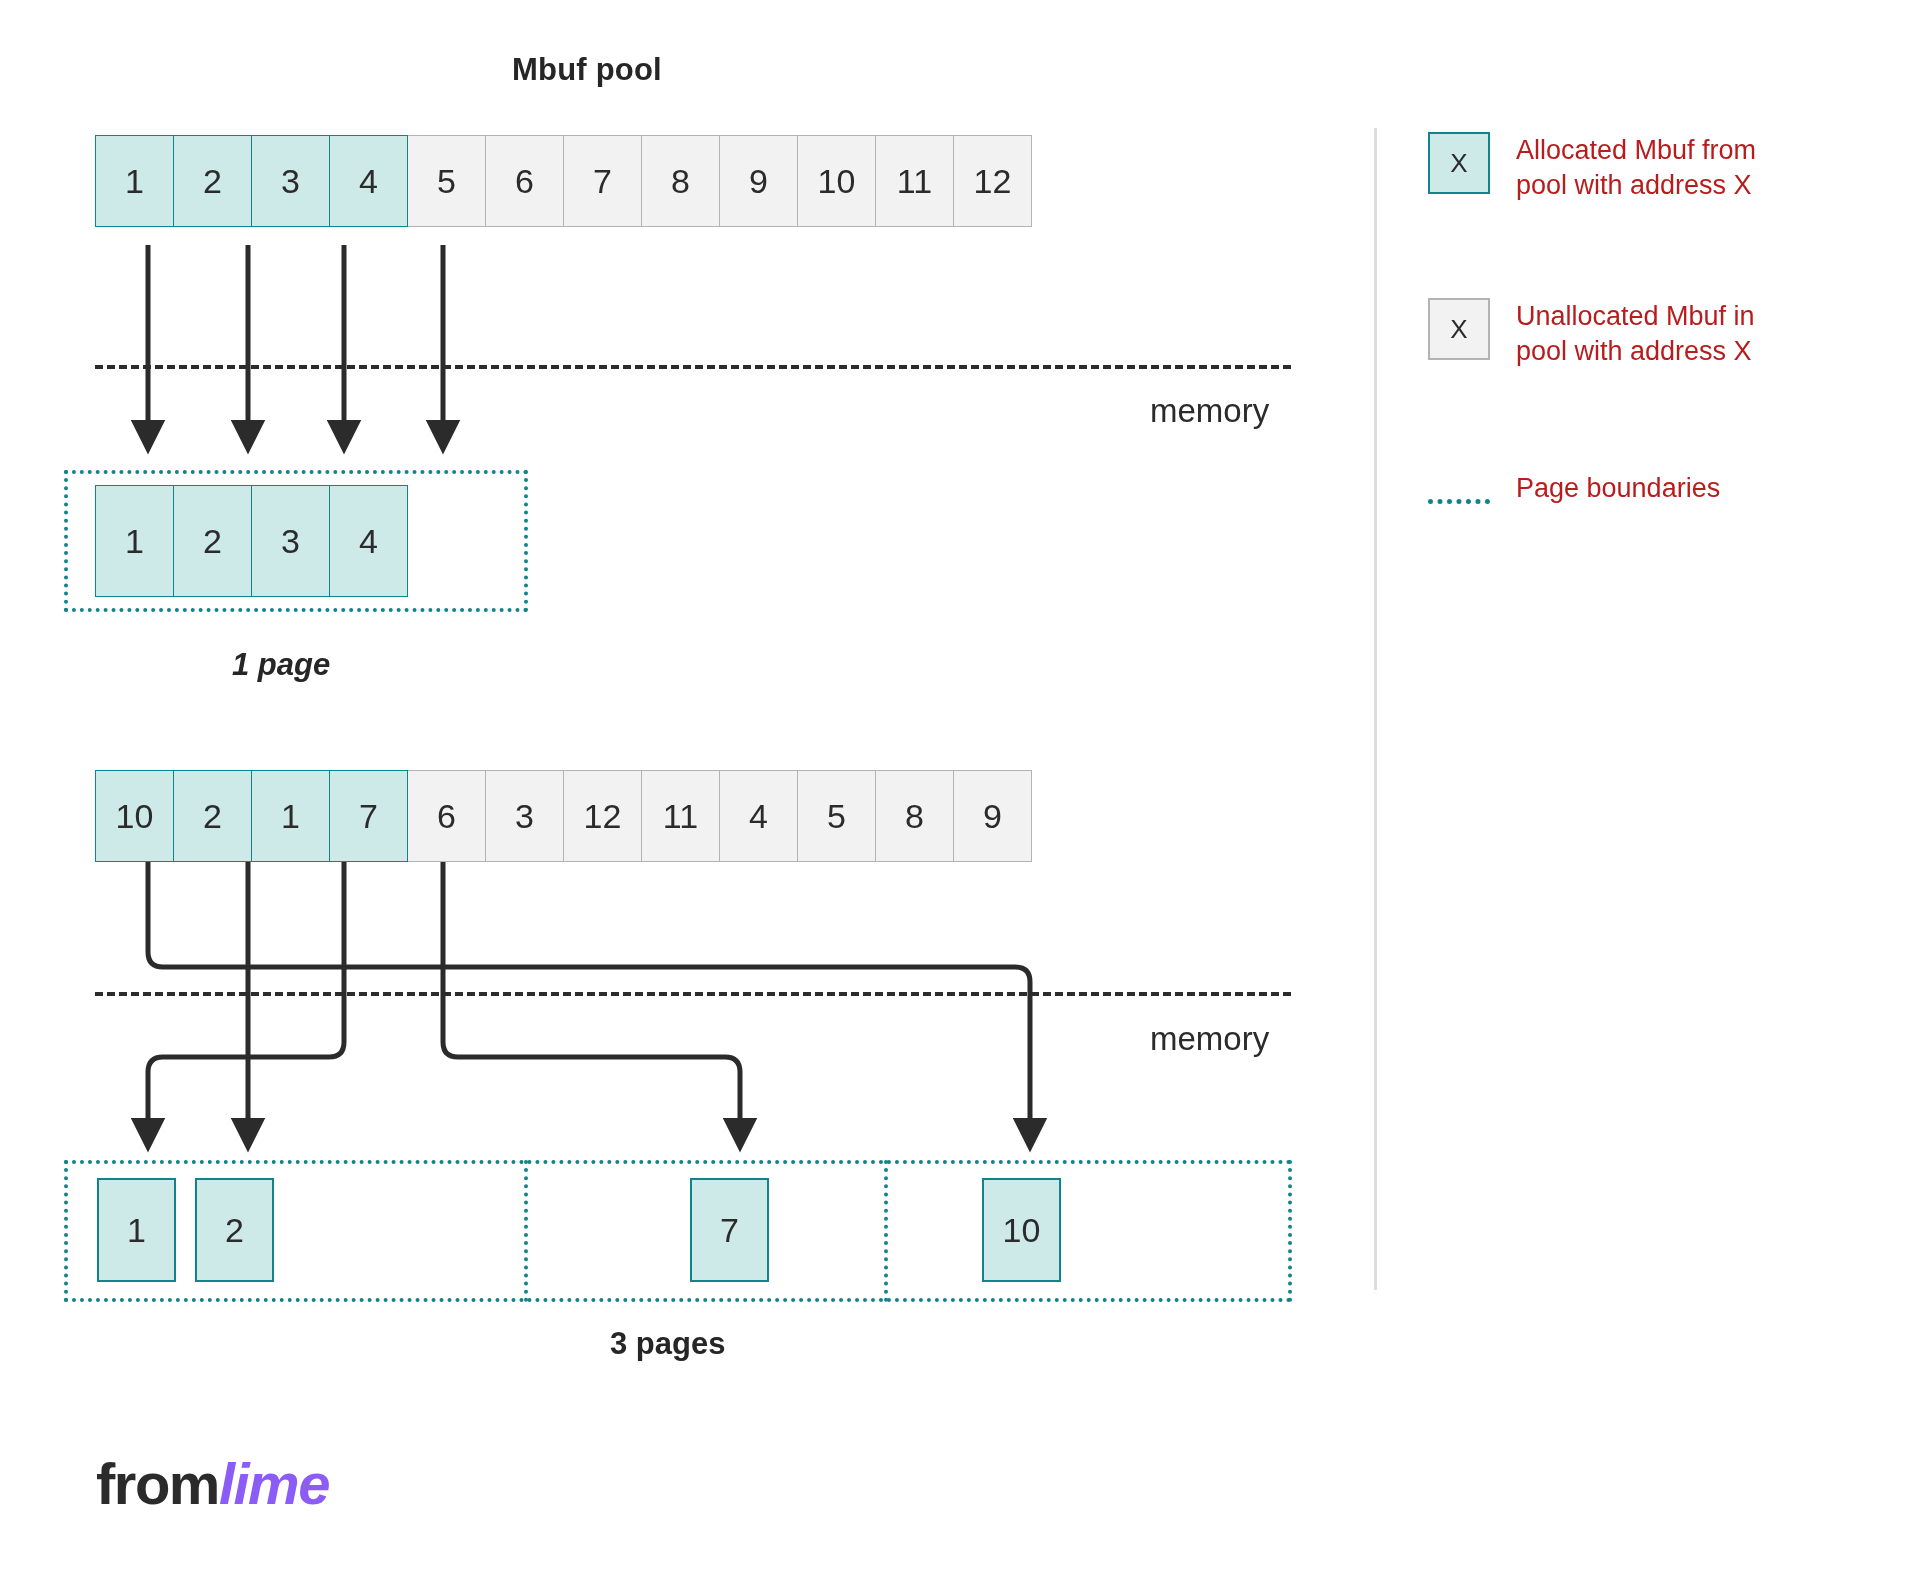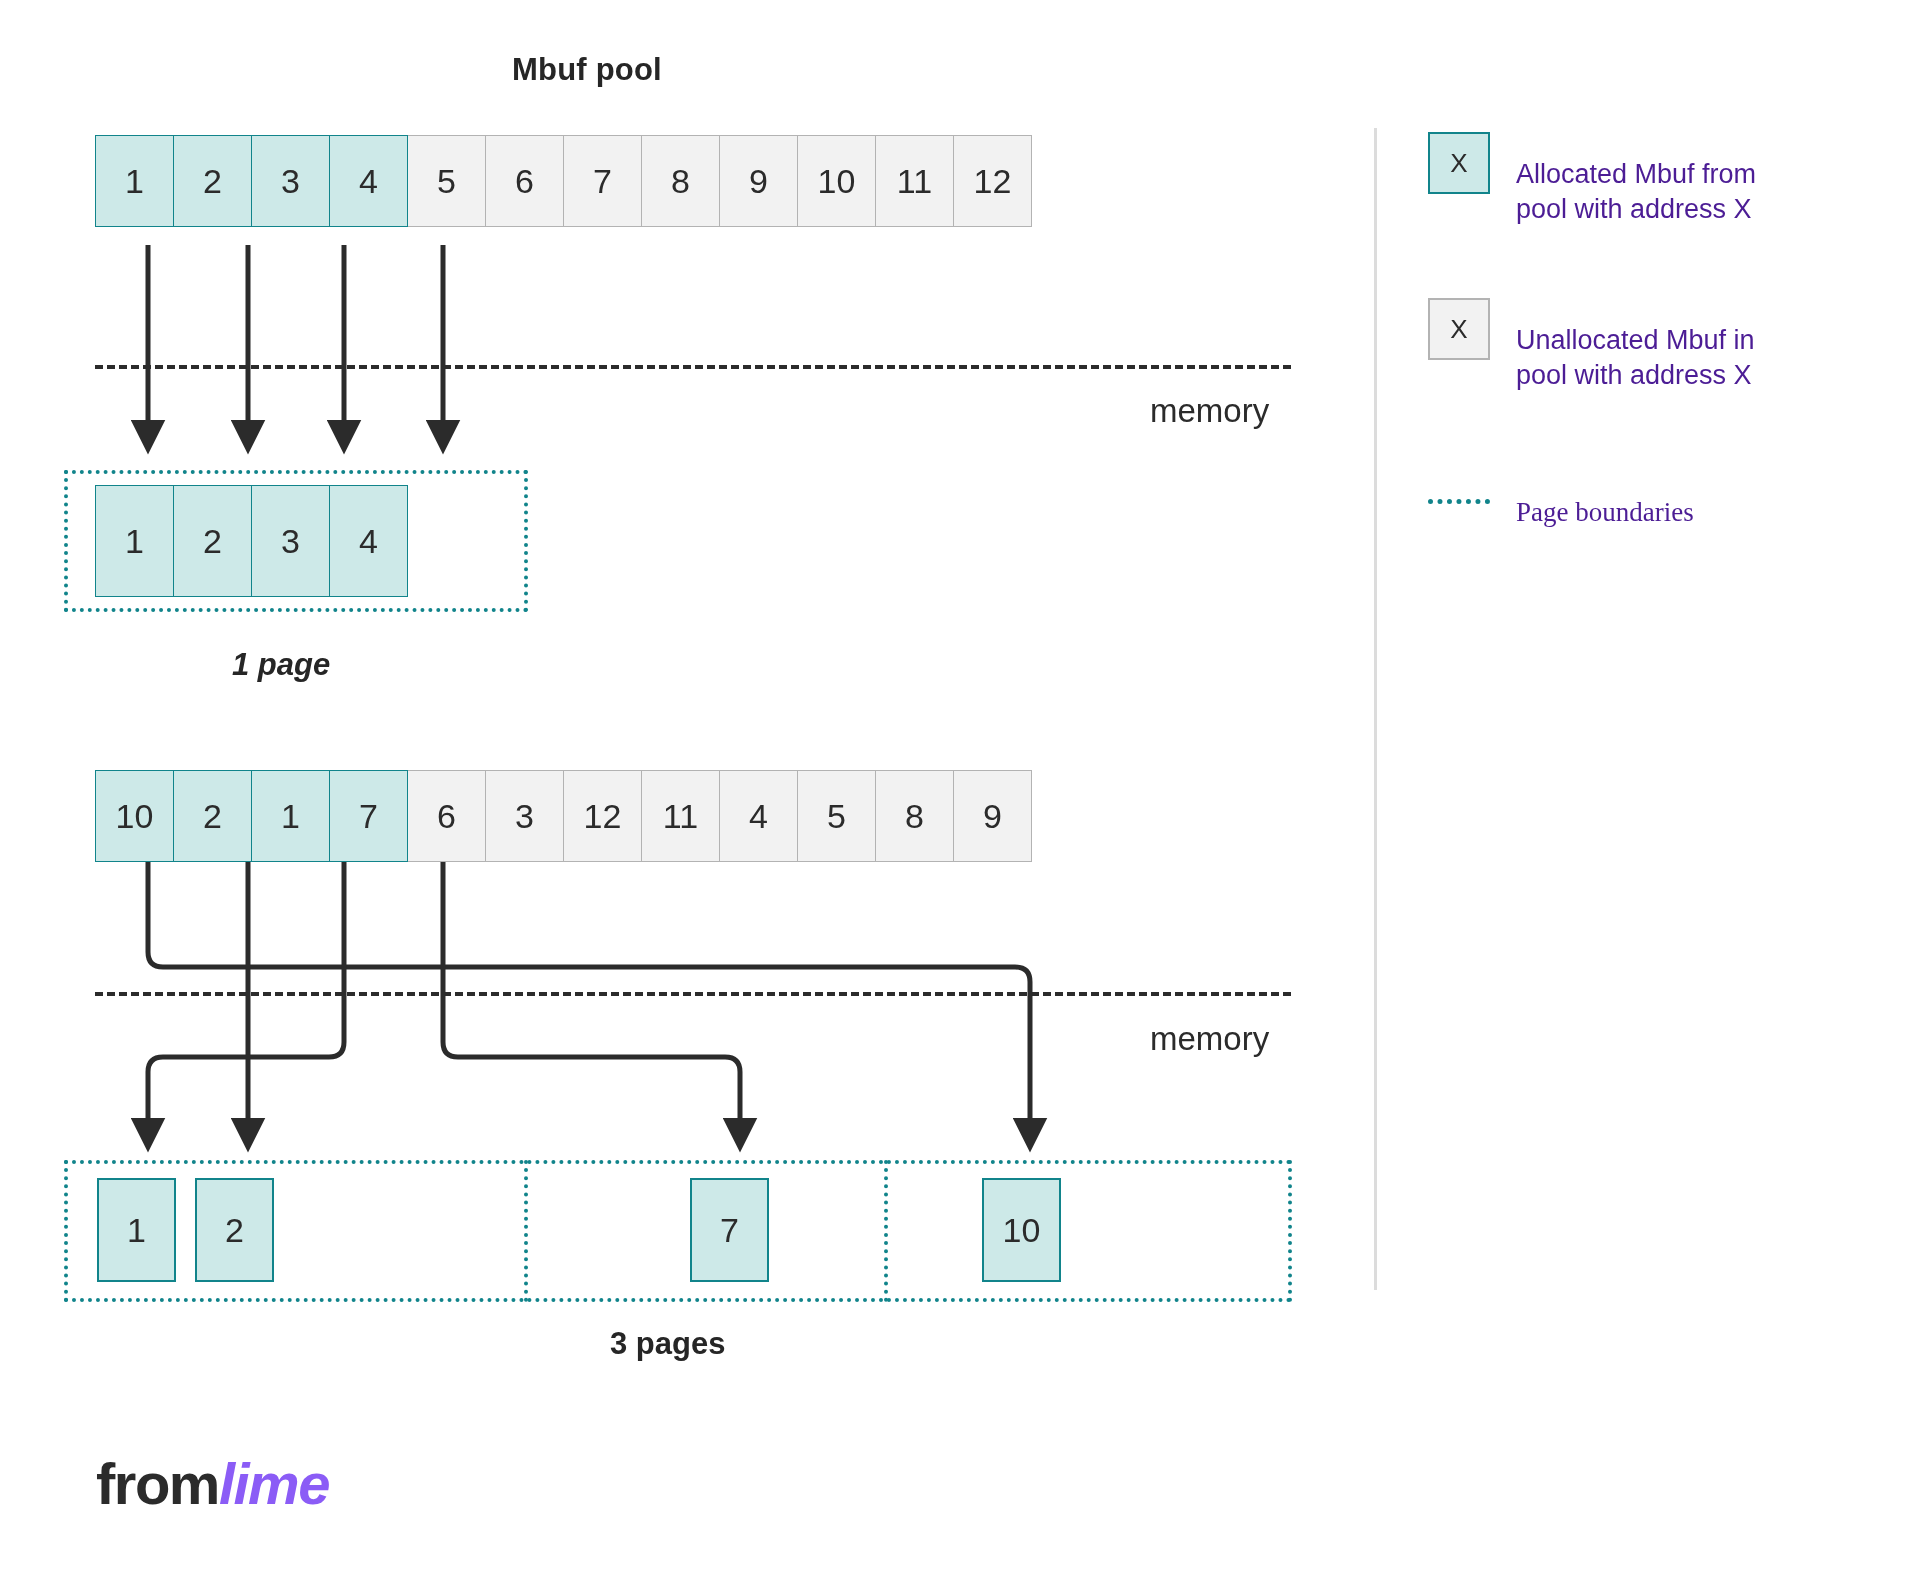--- a/index.html
+++ b/index.html
@@ -119,24 +119,23 @@
     display:flex; align-items:center; flex:0 0 auto;
   }
   .legend-dots .d {
     width: 100%; height: 0;
     border-top: 5px dotted #11848b;
   }
   .legend-text {
     margin-left: 26px;
     font-size: 27px;
     line-height: 1.28;
-    color: #4c1d95;
+    color: #b91c1c;
     white-space: pre-line;
     padding-top: 1px;
-    margin-top: 24px;
   }
 
   
   .logo {
     position: absolute;
     font-size: 58px;
     font-weight: bold;
     letter-spacing: -1.5px;
   }
   .logo .codi { color: #2b2b2b; }
@@ -236,21 +235,21 @@
     <div class="legend-text">Allocated Mbuf from
 pool with address X</div>
   </div>
 
   <div class="legend-item" style="left:1428px; top:298px;">
     <div class="legend-swatch unalloc">X</div>
     <div class="legend-text">Unallocated Mbuf in
 pool with address X</div>
   </div>
 
-  <div class="legend-item" style="left:1428px; top:470px;font-family:Liberation Serif, serif;">
+  <div class="legend-item" style="left:1428px; top:470px;">
     <div class="legend-dots">
       <div class="d"></div>
     </div>
     <div class="legend-text">Page boundaries</div>
   </div>
 
   <div class="logo" style="left:96px; top:1450px;">
     <span class="codi">from</span><span class="lime">lime</span>
   </div>
 

